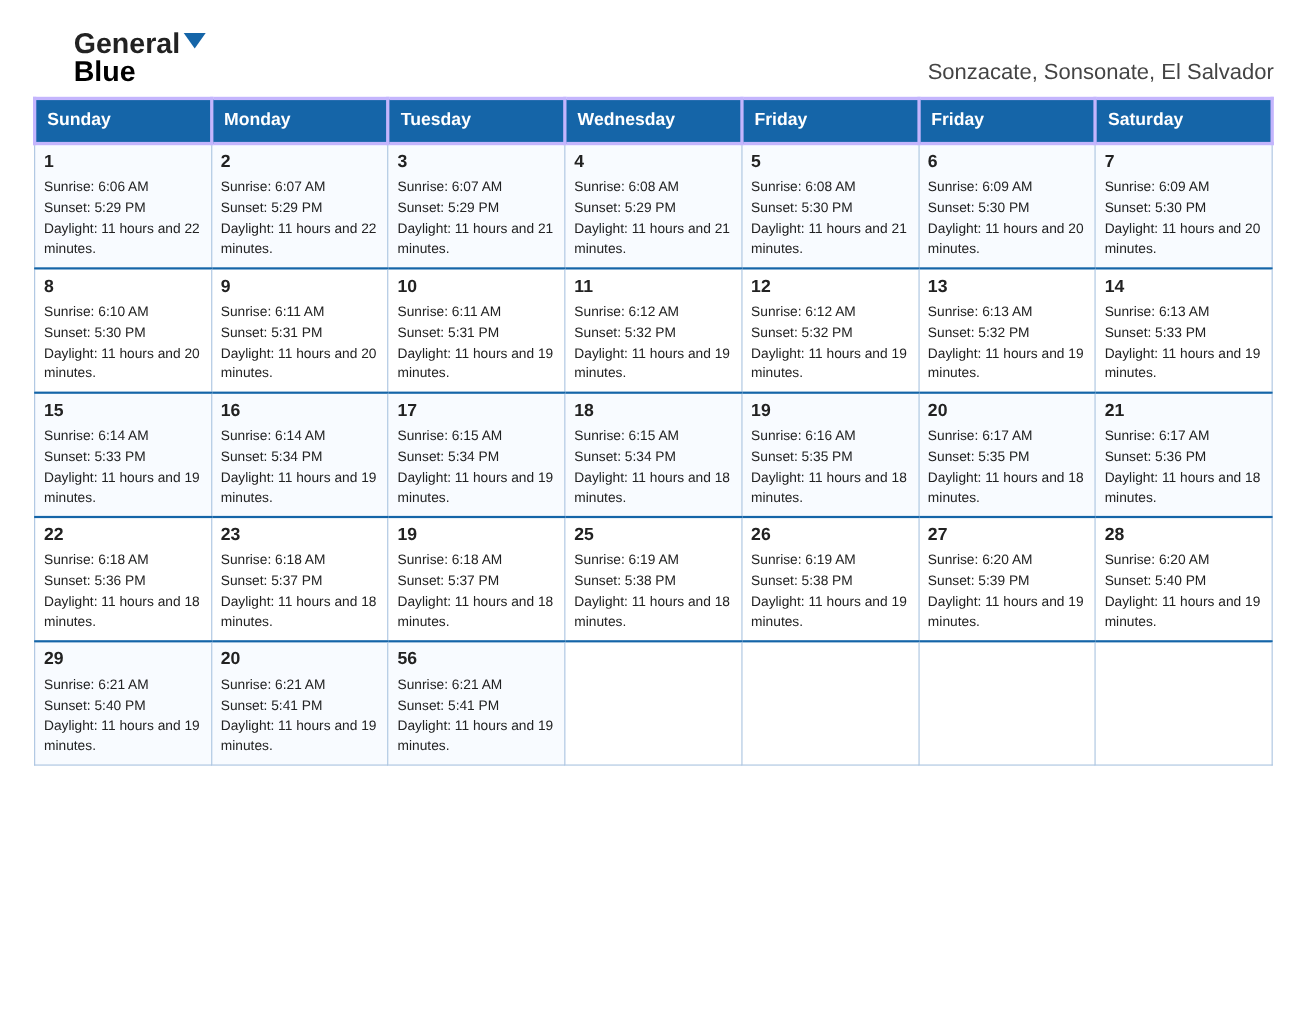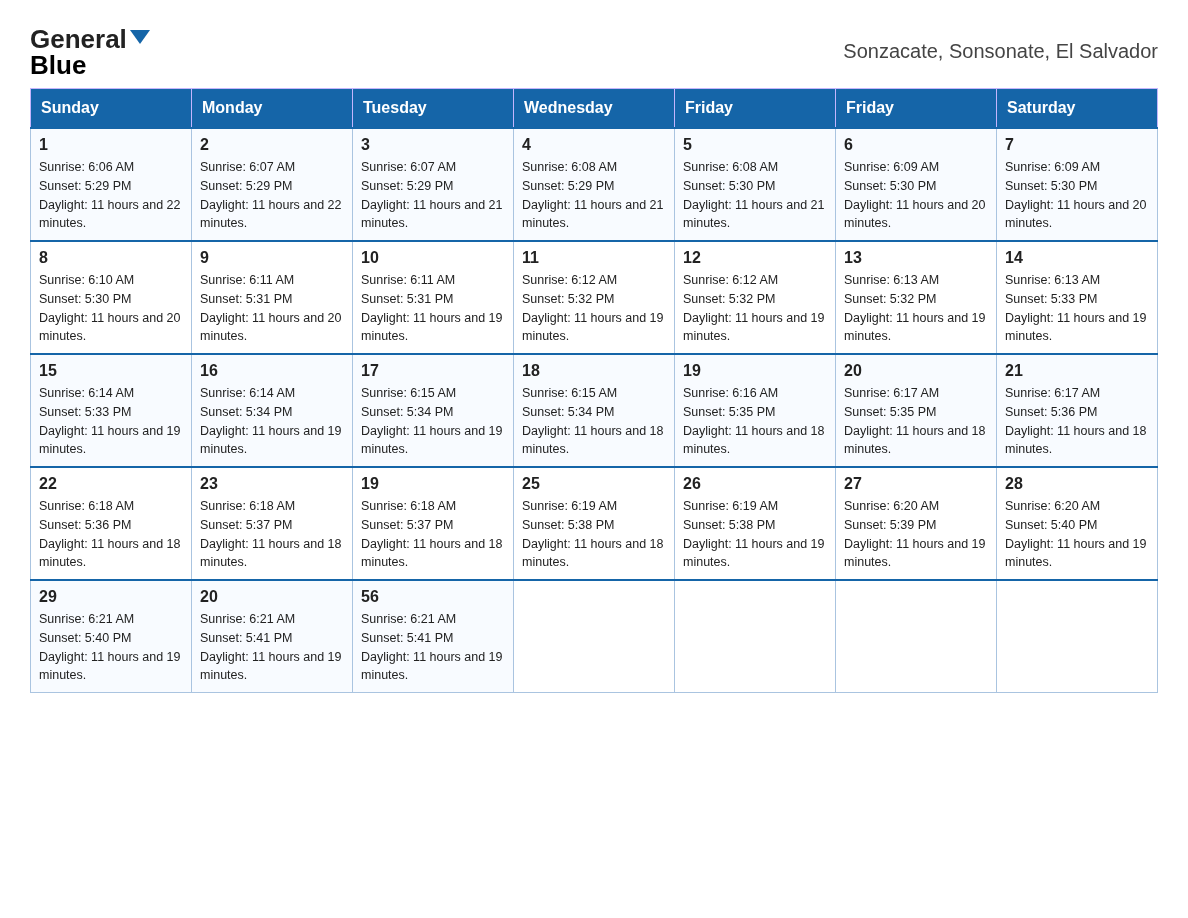--- a/index.html
+++ b/index.html
@@ -6,23 +6,24 @@
     body {
       font-family: Arial, Helvetica, sans-serif;
       background: #fff;
       color: #222;
       width: 1188px;
       min-height: 918px;
       padding: 20px 30px 30px 30px;
     }
     .header {
       display: flex;
-      align-items: center;
+      align-items: flex-end;
       justify-content: space-between;
       margin-bottom: 10px;
+      margin-left: 37px;
     }
     .logo {
       display: flex;
       flex-direction: column;
       align-items: flex-start;
       padding-top: 6px;
     }
     .logo-text-general {
       font-size: 26px;
       font-weight: bold;
@@ -68,21 +69,21 @@
       border-collapse: collapse;
       margin-top: 8px;
     }
     .calendar th {
       background-color: #1565a8;
       color: #fff;
       padding: 10px 10px;
       font-size: 16px;
       font-weight: bold;
       text-align: left;
-      border: 1px solid #c4b5fd;
+      border: 3px solid #c4b5fd;
     }
     .calendar td {
       border: 1px solid #aac4e0;
       vertical-align: top;
       padding: 7px 8px;
       width: calc(100% / 7);
       min-height: 110px;
       font-size: 13px;
       color: #222;
       background: #fff;

